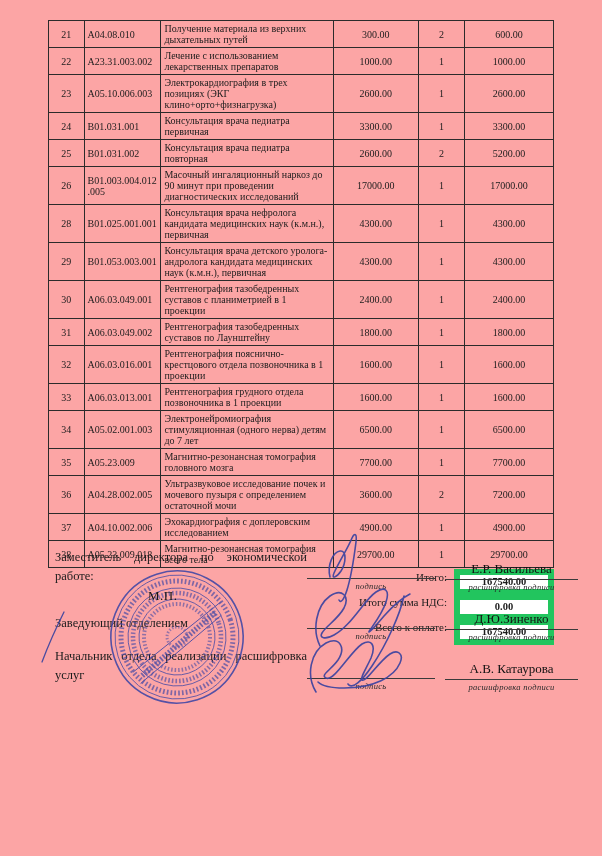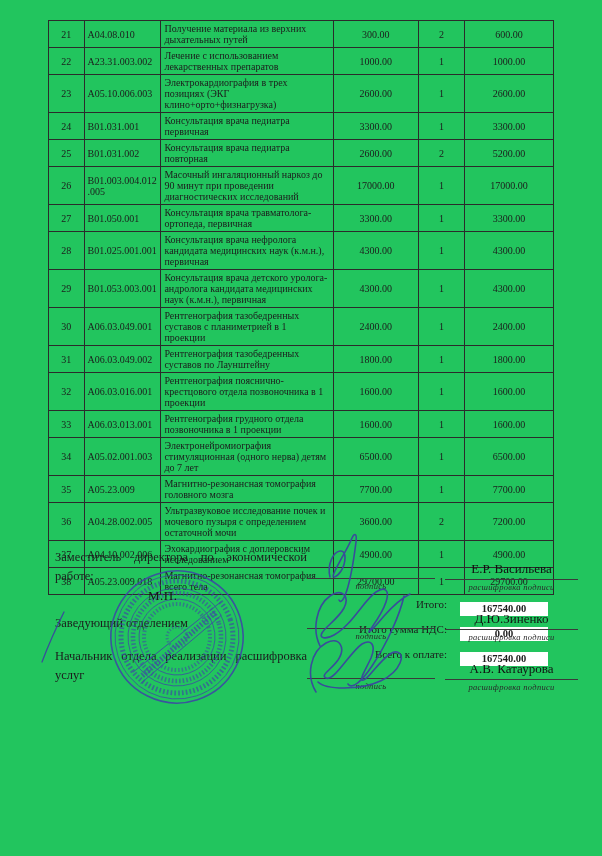--- a/index.html
+++ b/index.html
@@ -1,19 +1,19 @@
 <!DOCTYPE html>
 <html><head>
 <meta charset="utf-8">
 <style>
   html,body{margin:0;padding:0;background:#e8e8e8;}
   .page{
     position:relative;
     width:602px;height:856px;
-    background:#22c55e;
+    background:#fca5a5;
     font-family:"Liberation Serif", serif;
     color:#1c1c1c;
     overflow:hidden;
   }
   
   .table-wrap{position:absolute;left:48px;top:20px;width:506px;}
   table.services{
     border-collapse:collapse;
     width:506px;
     font-size:10px;
@@ -123,28 +123,20 @@
 
   <tr>
     <td class="c-num">26</td>
     <td class="c-code">B01.003.004.012.005</td>
     <td class="c-name">Масочный ингаляционный наркоз до 90 минут при проведении диагностических исследований</td>
     <td class="c-price">17000.00</td>
     <td class="c-qty">1</td>
     <td class="c-total">17000.00</td>
   </tr>
 
-  <tr>
-    <td class="c-num">27</td>
-    <td class="c-code">B01.050.001</td>
-    <td class="c-name">Консультация врача травматолога-ортопеда, первичная</td>
-    <td class="c-price">3300.00</td>
-    <td class="c-qty">1</td>
-    <td class="c-total">3300.00</td>
-  </tr>
 
   <tr>
     <td class="c-num">28</td>
     <td class="c-code">B01.025.001.001</td>
     <td class="c-name">Консультация врача нефролога кандидата медицинских наук (к.м.н.), первичная</td>
     <td class="c-price">4300.00</td>
     <td class="c-qty">1</td>
     <td class="c-total">4300.00</td>
   </tr>
 

